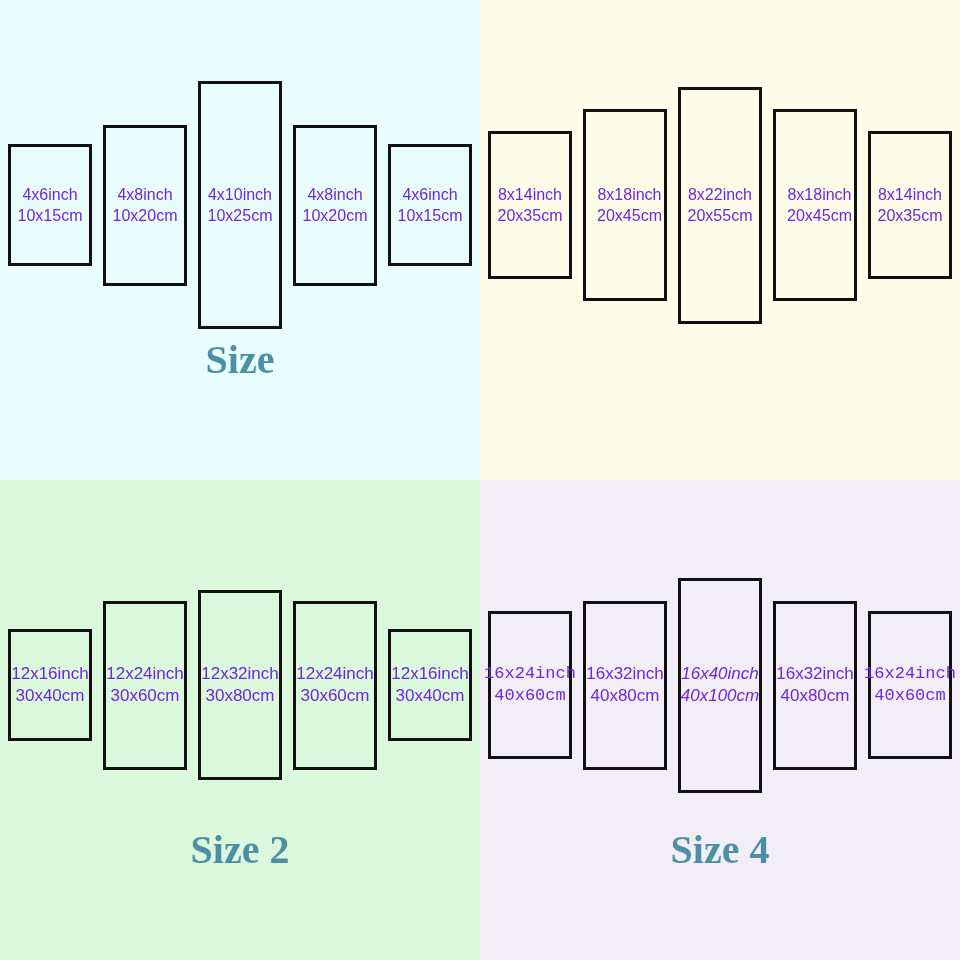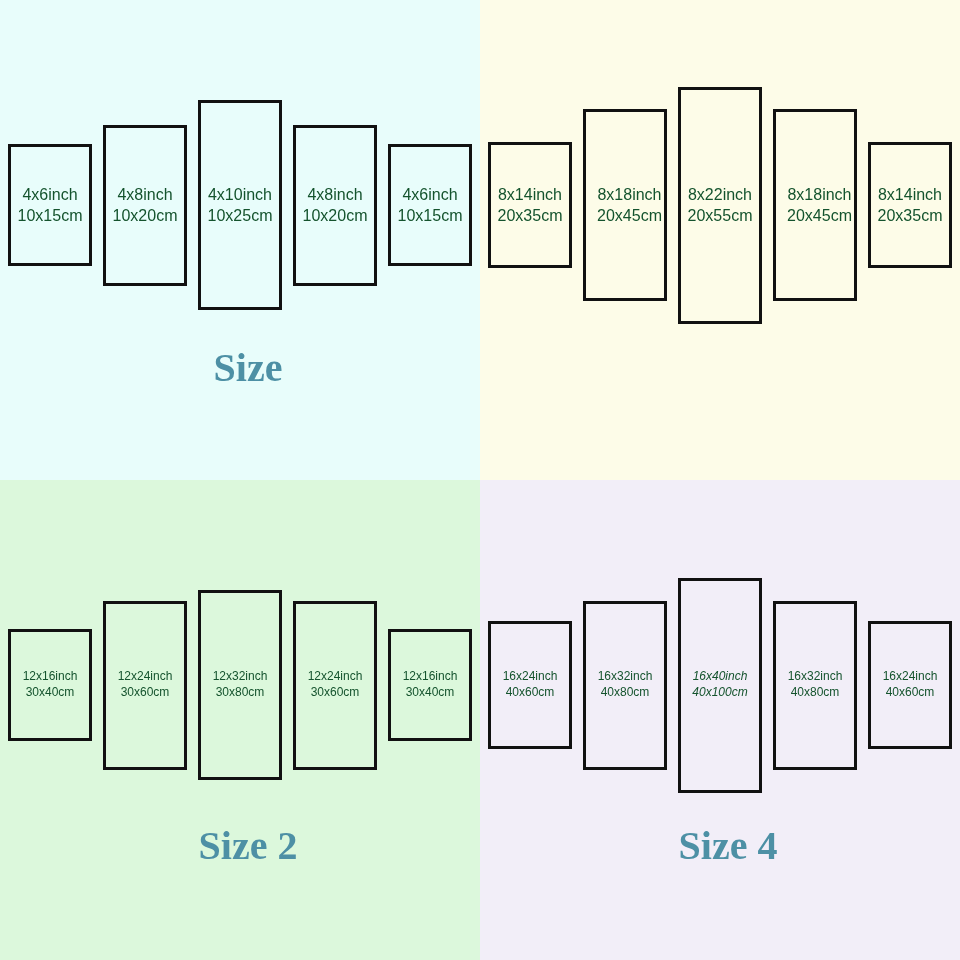--- a/index.html
+++ b/index.html
@@ -29,57 +29,57 @@
   .panel {
     width: 84px;
     box-sizing: border-box;
     border: 3px solid #111111;
     display: flex; align-items: center; justify-content: center;
     flex: 0 0 auto;
     background: transparent;
   }
   .panel-label {
     text-align: center;
-    color: #14532d;
+    color: #6d28d9;
     font-size: 16px;
     line-height: 1.32;
     white-space: nowrap;
   }
-  .q2 .panel-label, .q3 .panel-label { font-size: 12px; }
+  .q2 .panel-label, .q3 .panel-label { font-size: 17px; }
 
   
   .q0 .panel:nth-child(1), .q0 .panel:nth-child(5) { height: 122px; }
   .q0 .panel:nth-child(2), .q0 .panel:nth-child(4) { height: 161px; }
-  .q0 .panel:nth-child(3) { height: 210px; }
-
-  .q1 .panel:nth-child(1), .q1 .panel:nth-child(5) { height: 126px; }
+  .q0 .panel:nth-child(3) { height: 248px; }
+
+  .q1 .panel:nth-child(1), .q1 .panel:nth-child(5) { height: 148px; }
   .q1 .panel:nth-child(2), .q1 .panel:nth-child(4) { height: 192px; padding-left: 9px; }
   .q1 .panel:nth-child(3) { height: 237px; align-items: center; }
 
   .q2 .panel:nth-child(1), .q2 .panel:nth-child(5) { height: 112px; }
   .q2 .panel:nth-child(2), .q2 .panel:nth-child(4) { height: 169px; }
   .q2 .panel:nth-child(3) { height: 190px; }
 
-  .q3 .panel:nth-child(1), .q3 .panel:nth-child(5) { height: 128px; }
+  .q3 .panel:nth-child(1), .q3 .panel:nth-child(5) { height: 148px; font-family: Liberation Mono, monospace; }
   .q3 .panel:nth-child(2), .q3 .panel:nth-child(4) { height: 169px; }
   .q3 .panel:nth-child(3) { height: 215px; font-style: italic; }
 
   .title {
     position: absolute; top: 340px; left: 0;
     width: 100%;
-    margin: 8px;
+    margin: 0;
     text-align: center;
     font-family: "Liberation Serif", serif;
     font-weight: 700;
     font-size: 40px;
     line-height: 1;
     color: #4d90a5;
     letter-spacing: 0px;
   }
-  .q2 .title, .q3 .title { top: 338px; }
+  .q2 .title, .q3 .title { top: 350px; }
 </style>
 </head>
 <body>
 
 <div class="grid">
 
   <section class="quadrant q0">
     <div class="panel-row">
       <div class="panel">
         <div class="panel-label">

